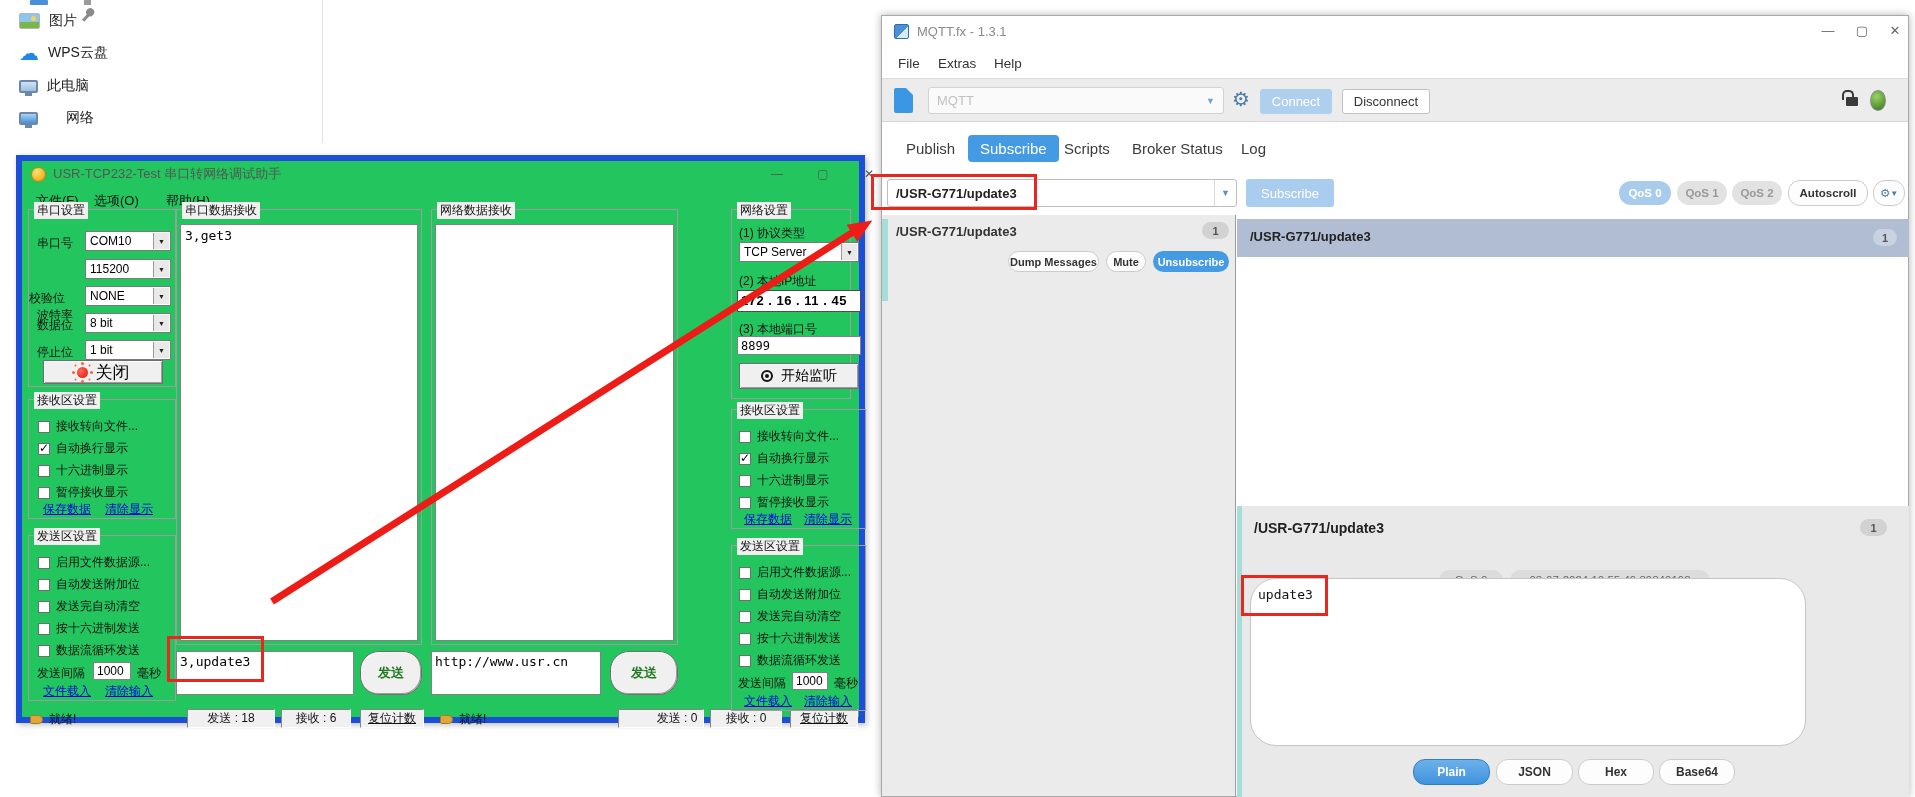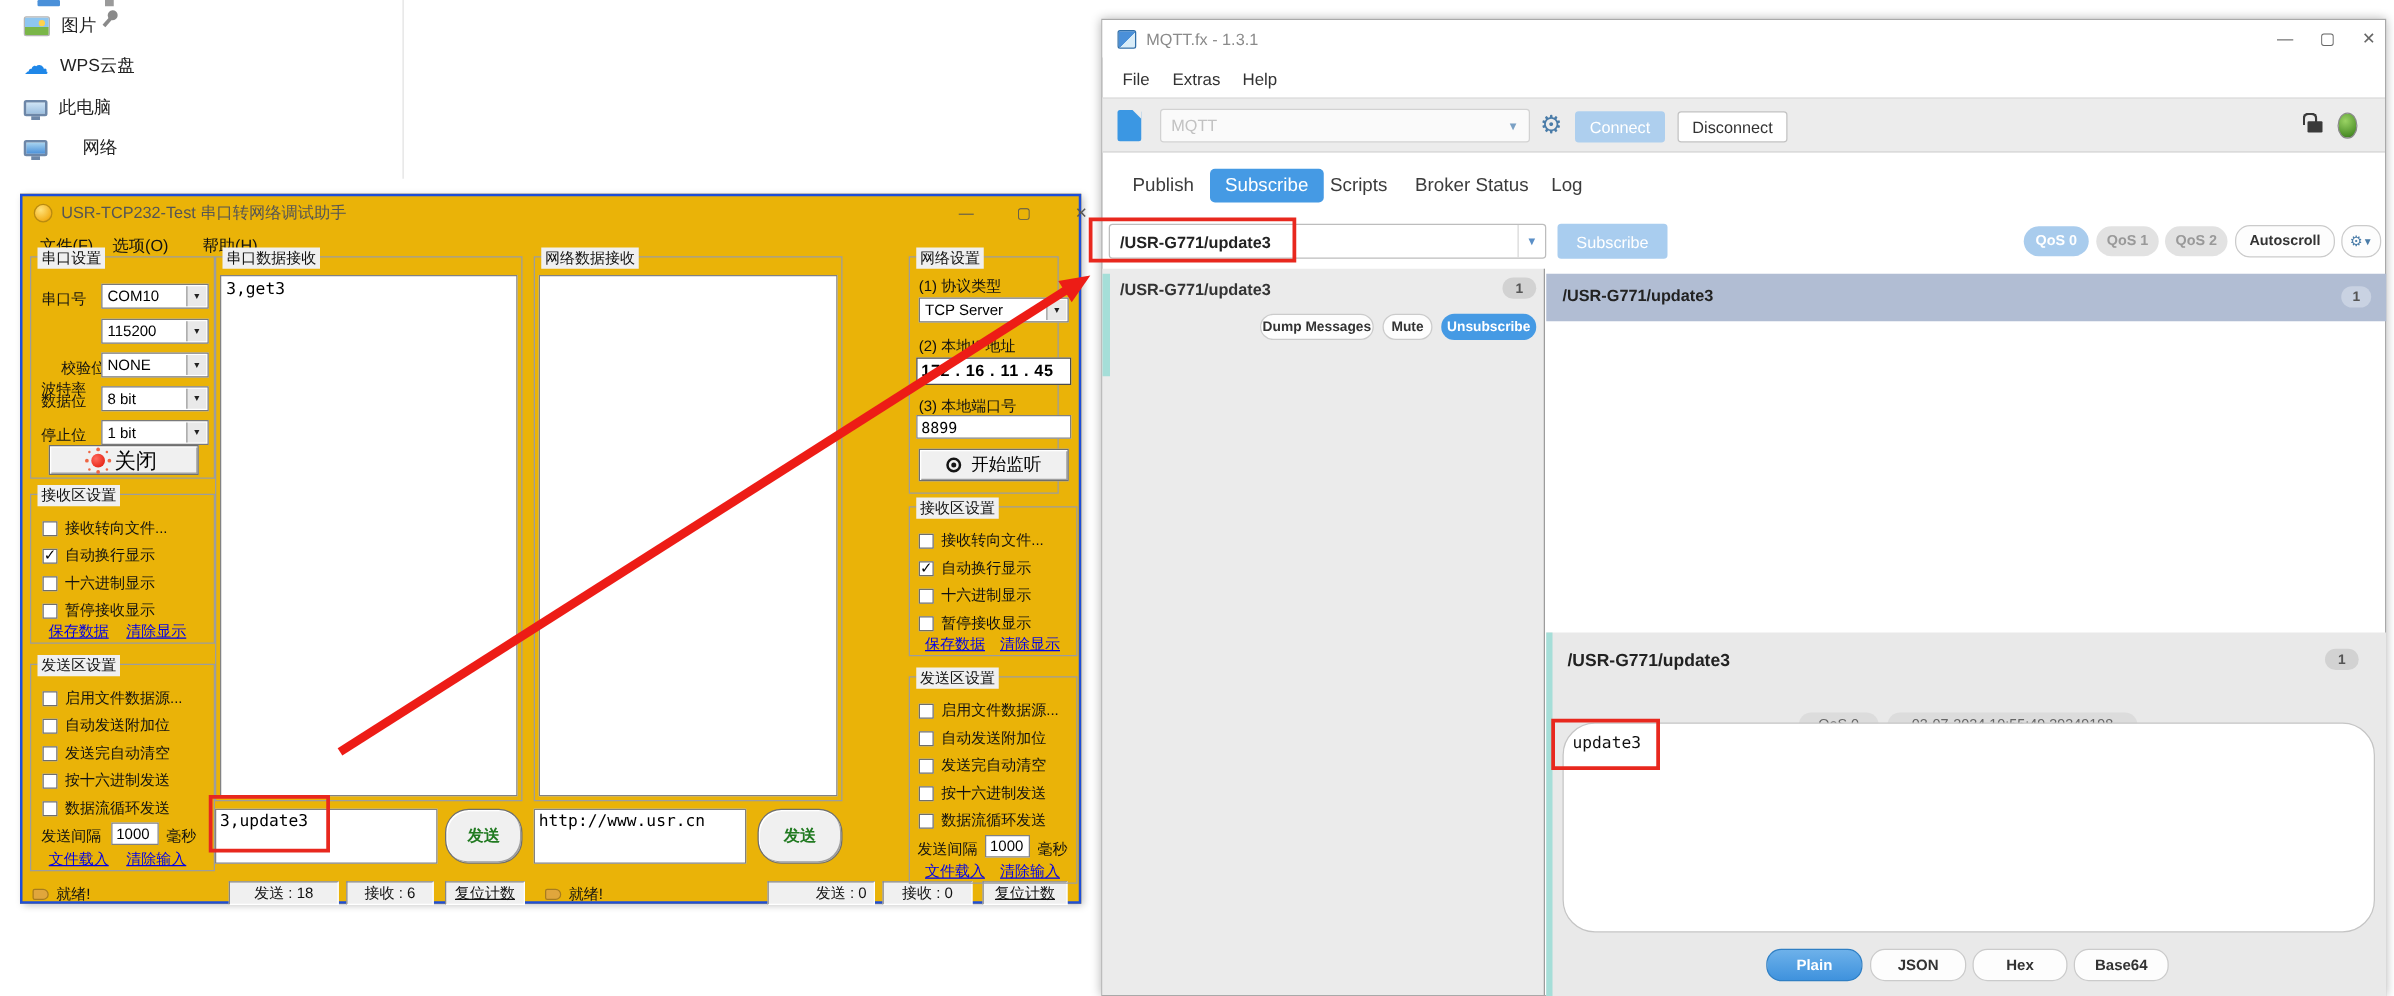--- a/index.html
+++ b/index.html
@@ -19,22 +19,22 @@
   .cloud-icon { color:#1f87e8; font-size:20px; line-height:16px; }
   .pc-icon { width:19px; height:13px; border:2px solid #6d87a8; border-radius:2px;
              background:linear-gradient(#cfe4f5,#9cbfe0); position:relative; }
   .pc-icon:after { content:""; position:absolute; left:4px; bottom:-5px; width:7px; height:3px; background:#6d87a8; }
   .pin { width:3px; height:10px; background:#8a8a8a; transform:rotate(42deg); position:relative; }
   .pin:before { content:""; position:absolute; top:-5px; left:-3px; width:8px; height:8px;
                 border-radius:50%; background:#8a8a8a; }
   .divider-v { position:absolute; width:1px; background:#e2e2e2; }
 
   
-  #usr-win { left:16px; top:155px; width:849px; height:568px; background:#eab308;
-             border:2px solid #1d4ed8; box-shadow:2px 2px 6px rgba(0,0,0,.25); z-index:5; }
+  #usr-win { left:16px; top:155px; width:849px; height:568px; background:#22c55e;
+             border:6px solid #1d4ed8; box-shadow:2px 2px 6px rgba(0,0,0,.25); z-index:5; }
   .usr-title { position:absolute; left:0; top:0; right:0; height:26px; display:flex; align-items:center;
                padding-left:9px; font-size:13px; color:#555; }
   .smiley { width:15px; height:15px; border-radius:50%; margin-right:7px;
             background:radial-gradient(circle at 35% 30%, #ffe27a, #f3b11d 70%, #c98a00); border:1px solid #b98a10;}
   .winctl { position:absolute; top:4px; width:30px; height:18px; text-align:center; font-size:12px;
             color:#555; cursor:pointer; line-height:18px; }
   .menu-item { position:absolute; top:29px; font-size:13px; color:#111; padding:2px 4px; cursor:pointer; }
   .gb { position:absolute; border:1px solid #9d9d9d; }
   .gl { position:absolute; top:-8px; left:5px; background:#f0f0f0; padding:0 3px; font-size:12px; color:#111; }
   .frow-l { position:absolute; font-size:12px; color:#111; }
@@ -181,21 +181,21 @@
       <span class="frow-l" style="left:8px; top:25px;">串口号</span>
       <div class="cmb" style="left:56px; top:21px; width:86px;">
         <span>COM10</span>
         <span class="dd">▼</span>
       </div>
       <span class="frow-l" style="left:8px; top:53px;margin-top:44px;">波特率</span>
       <div class="cmb" style="left:56px; top:49px; width:86px;">
         <span>115200</span>
         <span class="dd">▼</span>
       </div>
-      <span class="frow-l" style="left:24px; top:80px;font-family:Liberation Serif, serif;">校验位</span>
+      <span class="frow-l" style="left:0; top:80px;font-family:Liberation Serif, serif;">校验位</span>
       <div class="cmb" style="left:56px; top:76px; width:86px;">
         <span>NONE</span>
         <span class="dd">▼</span>
       </div>
       <span class="frow-l" style="left:8px; top:107px;">数据位</span>
       <div class="cmb" style="left:56px; top:103px; width:86px;">
         <span>8 bit</span>
         <span class="dd">▼</span>
       </div>
       <span class="frow-l" style="left:8px; top:134px;">停止位</span>
@@ -452,21 +452,21 @@
       <span class="abs" style="left:13px; top:10px; font-size:13px; font-weight:bold; color:#222;">/USR-G771/update3</span>
       <span class="badge" style="left:636px; top:10px; width:24px; height:17px; background:#c9d2e2;">1</span>
     </div>
 
     <div class="msg-block" style="left:355px; top:490px; width:672px; height:292px;">
       <div class="teal" style="left:0; top:0; width:5px; height:292px;"></div>
       <span class="abs" style="left:17px; top:14px; font-size:14px; font-weight:bold; color:#222;">/USR-G771/update3</span>
       <span class="badge" style="left:623px; top:13px; width:27px; height:17px;">1</span>
       <div class="gpill" style="left:202px; top:64px; width:64px; height:20px;">QoS 0</div>
       <div class="gpill" style="left:273px; top:64px; width:200px; height:20px;">03-07-2024 10:55:49.39349198</div>
-      <div class="payload mono" style="left:13px; top:72px; width:650px; height:168px; top:72px;border-radius:26px;">update3</div>
+      <div class="payload mono" style="left:13px; top:72px; width:556px; height:168px; top:72px;border-radius:26px;">update3</div>
       <div class="pill plain-sel" style="left:176px; top:253px; width:77px; height:26px; font-size:12px;">Plain</div>
       <div class="pill white" style="left:259px; top:253px; width:77px; height:26px; font-size:12px;">JSON</div>
       <div class="pill white" style="left:341px; top:253px; width:76px; height:26px; font-size:12px;">Hex</div>
       <div class="pill white" style="left:422px; top:253px; width:76px; height:26px; font-size:12px;">Base64</div>
     </div>
   </div>
 
   <div id="arrow"></div>
   <div class="redbox" style="left:167px; top:636px; width:97px; height:46px;"></div>
   <div class="redbox" style="left:871px; top:174px; width:166px; height:36px;"></div>

